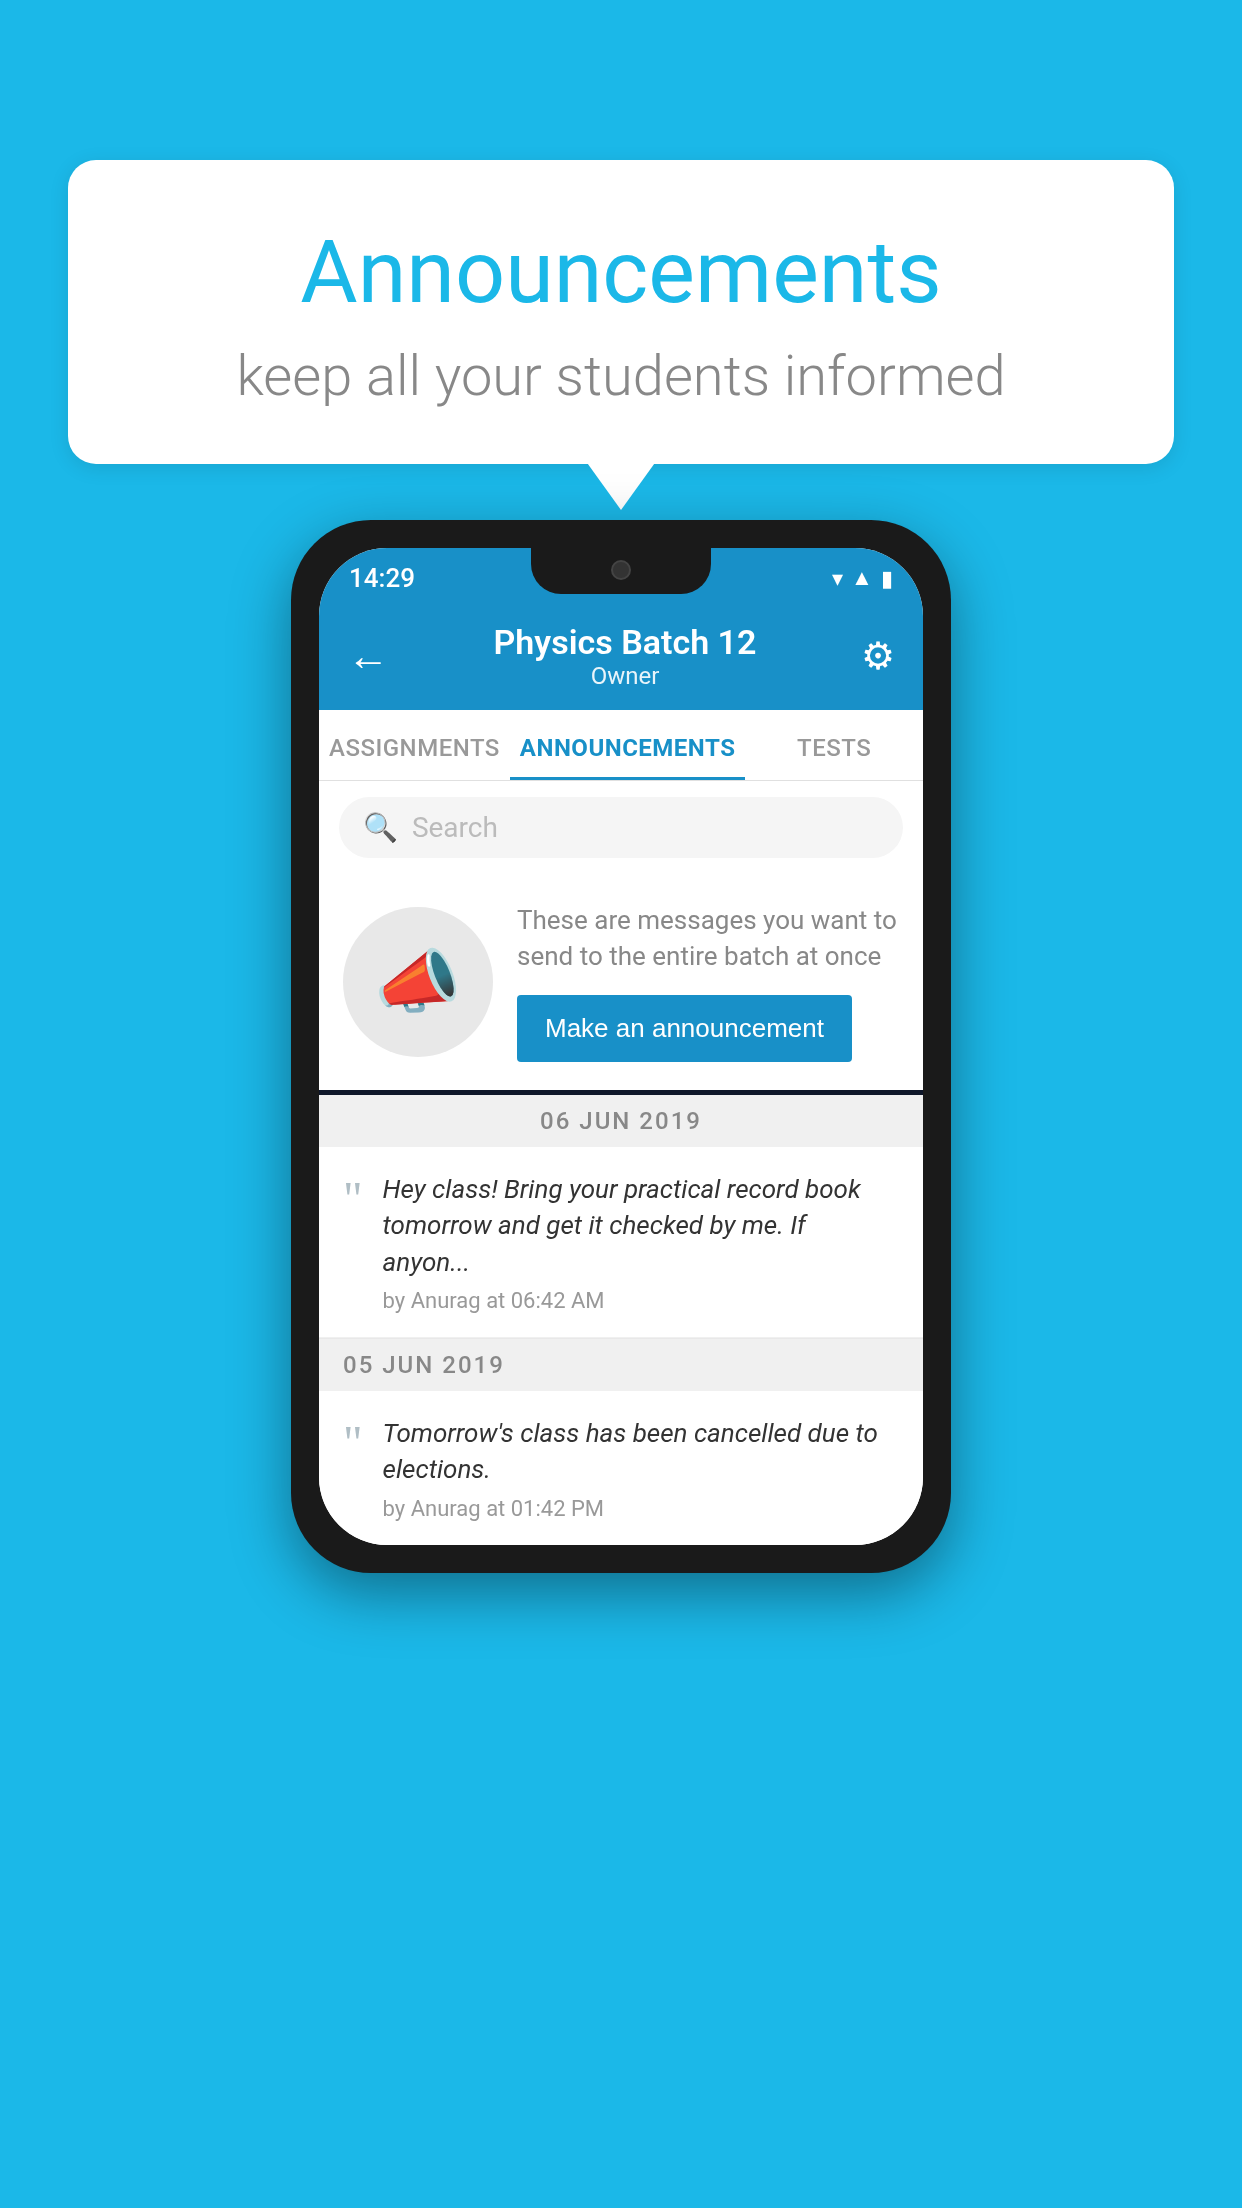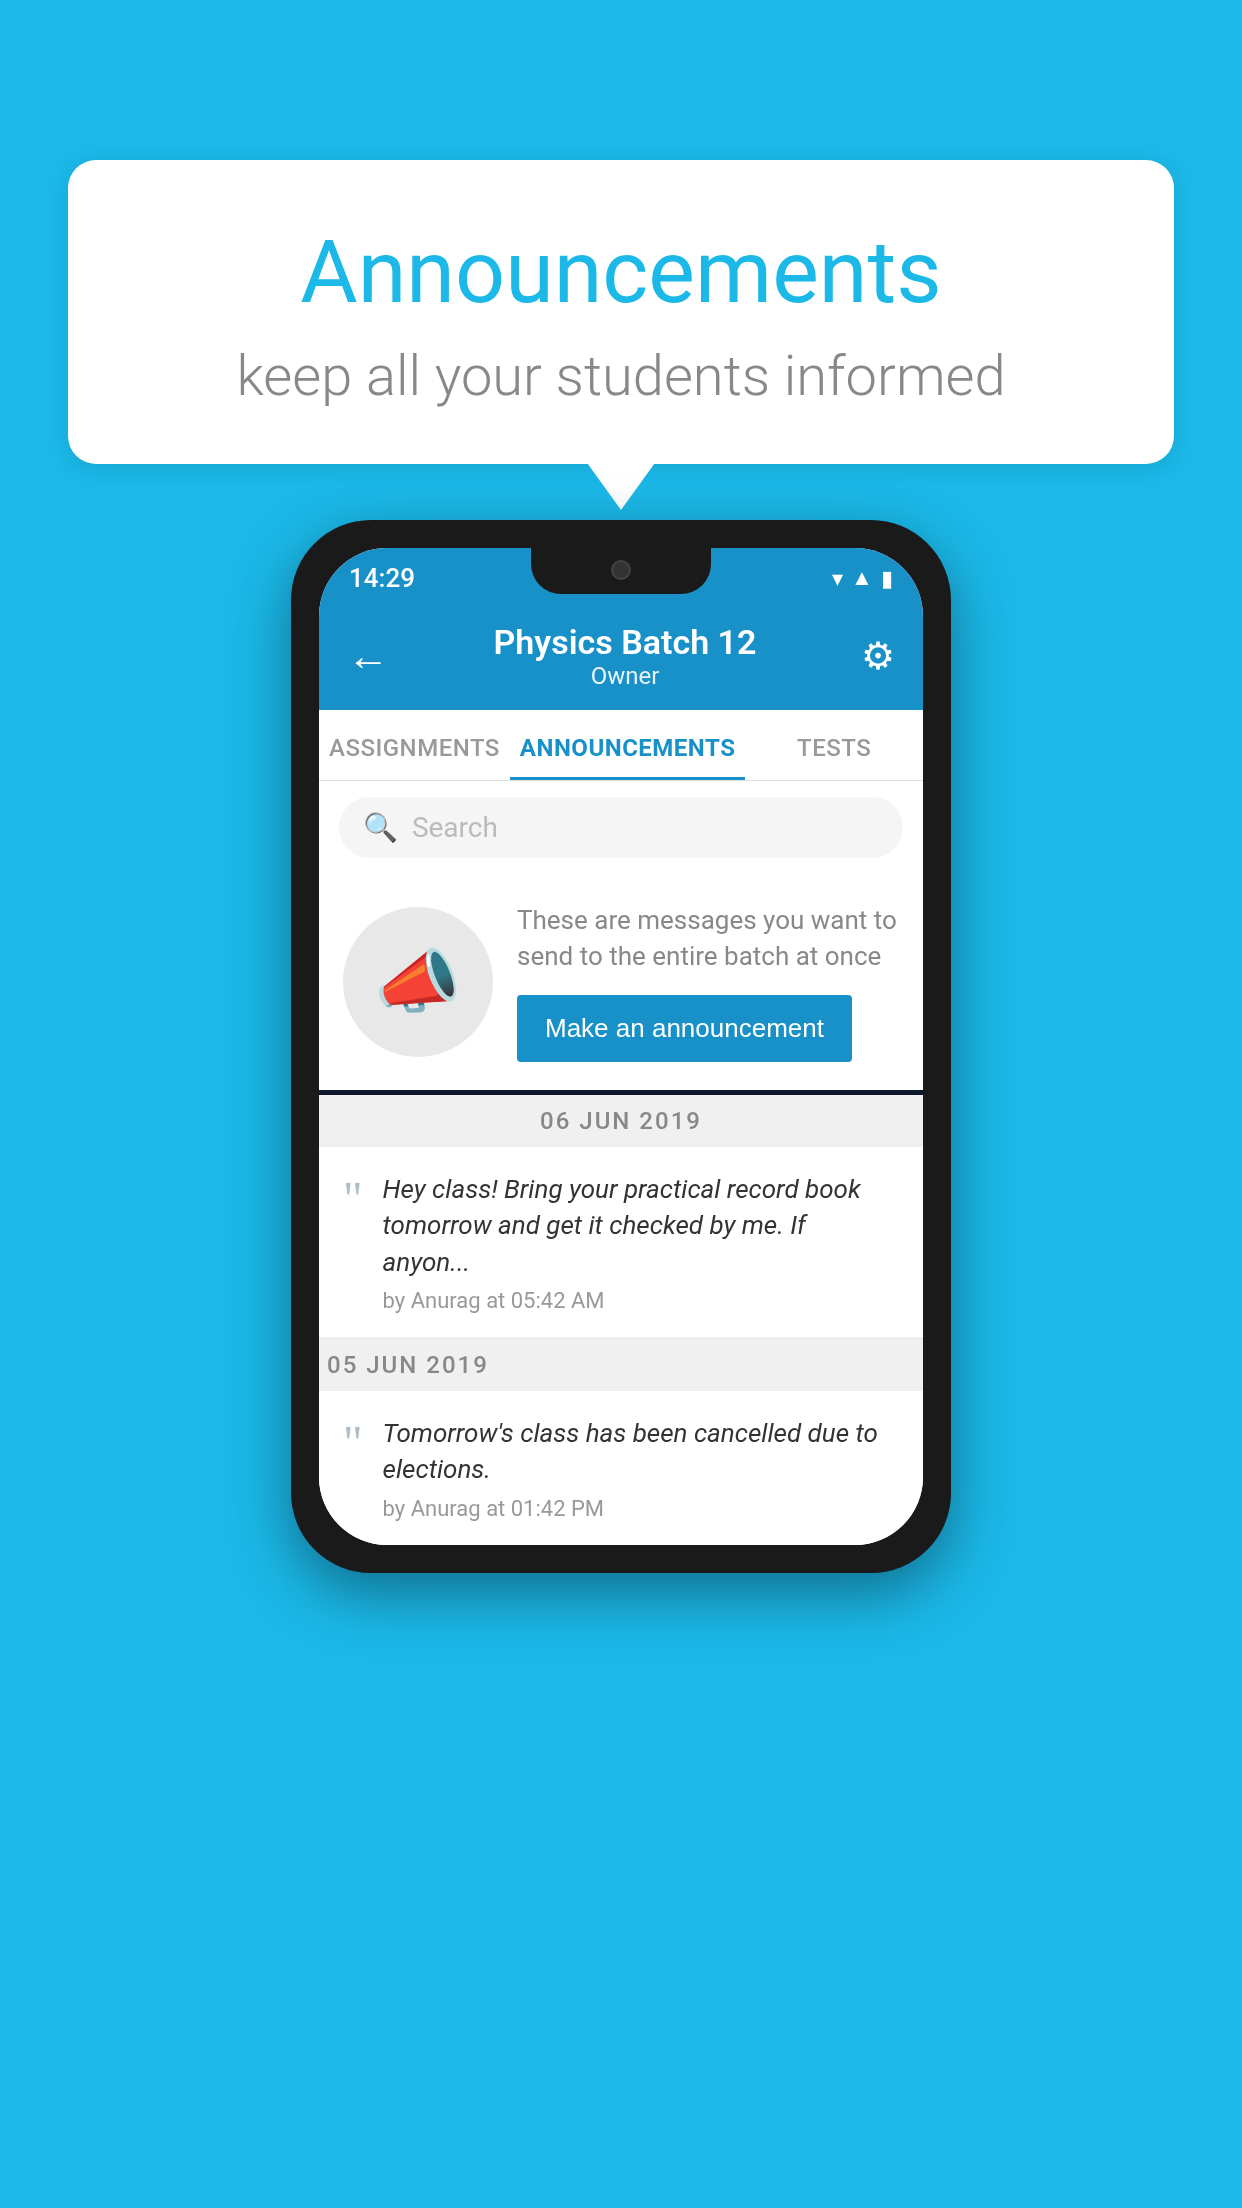--- a/index.html
+++ b/index.html
@@ -330,21 +330,21 @@
     }
 
     .announce-meta {
       color: #999;
       font-size: 22px;
     }
 
     
     .date-separator2 {
       background: #f0f0f0;
-      padding: 12px 8px;
+      padding: 12px 24px;
       color: #888;
       font-size: 24px;
       letter-spacing: 2px;
       font-weight: 500;
       border-top: 1px solid #e8e8e8;
     }
 
     
     .announcement-item2 {
       background: white;
@@ -419,21 +419,21 @@
           <button class="make-announcement-btn">Make an announcement</button>
         </div>
       </div>
 
       <div class="date-separator">06  JUN  2019</div>
 
       <div class="announcement-item">
         <div class="quote-icon">"</div>
         <div class="announce-content">
           <div class="announce-message">Hey class! Bring your practical record book tomorrow and get it checked by me. If anyon...</div>
-          <div class="announce-meta">by Anurag at 05:42 AM</div>
+          <div class="announce-meta">by Anurag at 06:42 AM</div>
         </div>
       </div>
 
       <div class="date-separator2">05  JUN  2019</div>
 
       <div class="announcement-item2">
         <div class="quote-icon">"</div>
         <div class="announce-content">
           <div class="announce-message">Tomorrow's class has been cancelled due to elections.</div>
           <div class="announce-meta">by Anurag at 01:42 PM</div>

